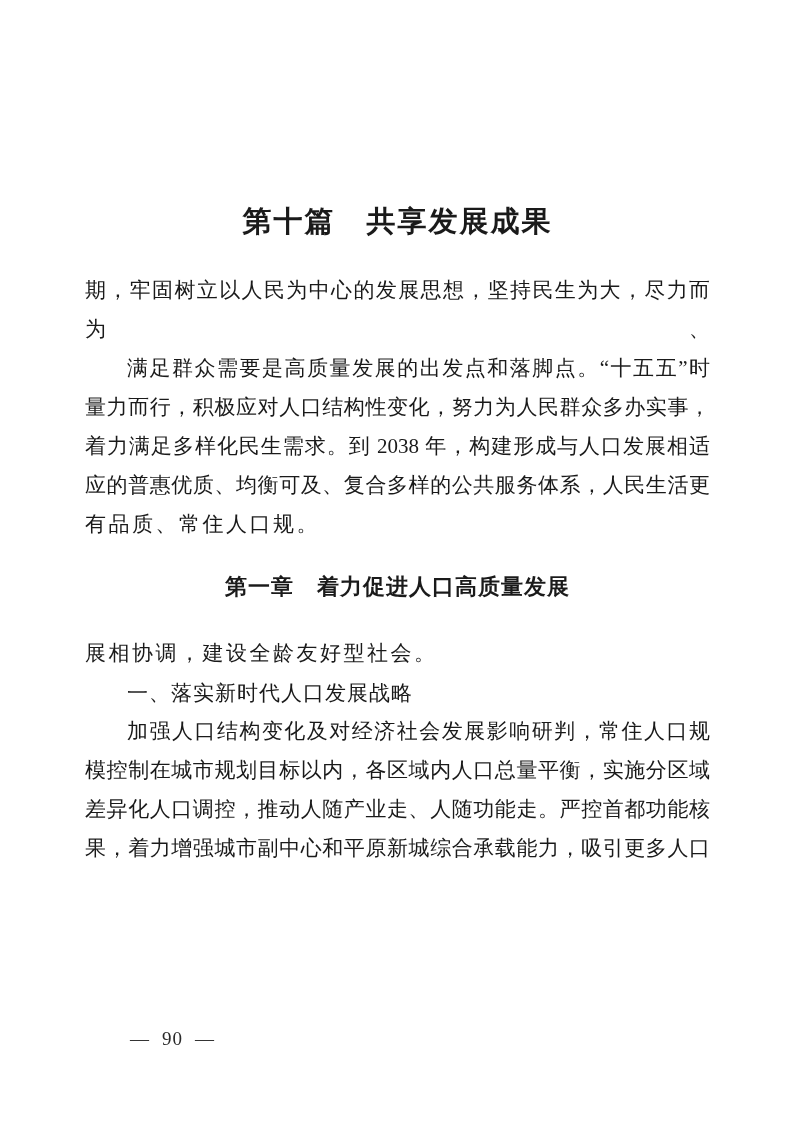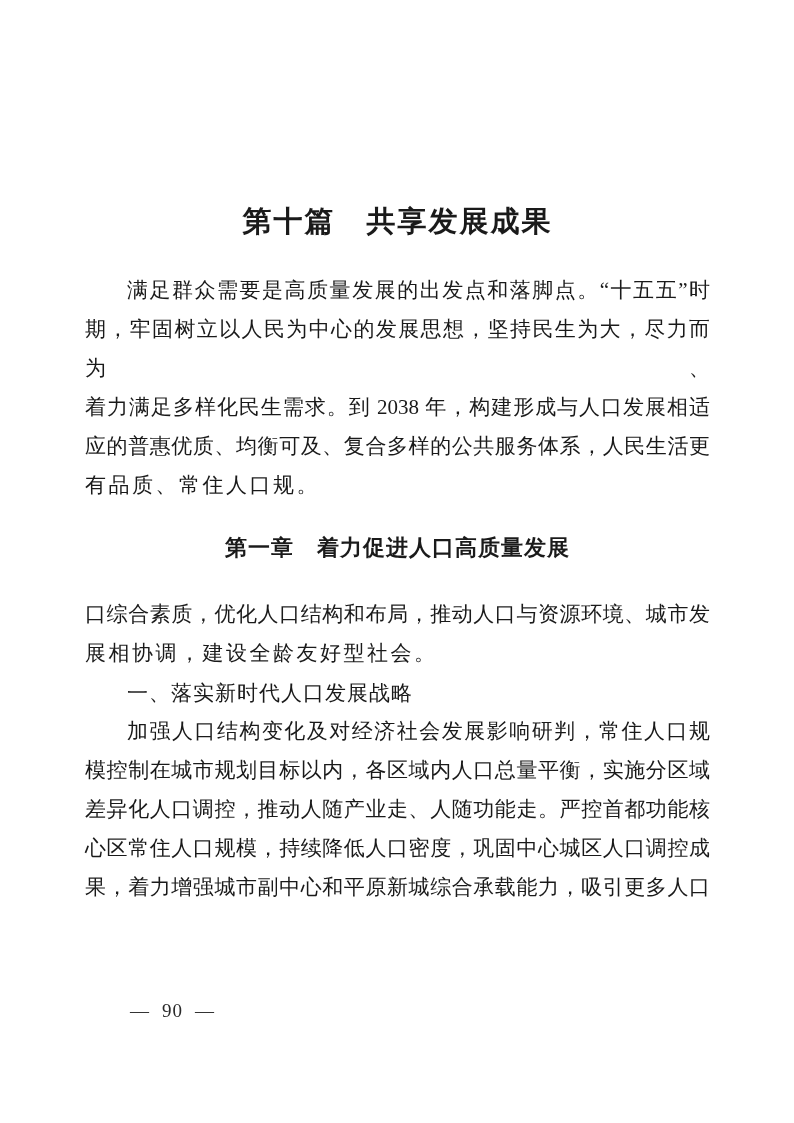--- a/index.html
+++ b/index.html
@@ -36,57 +36,56 @@
     font-family: "Liberation Sans", "DejaVu Sans", sans-serif;
     font-weight: bold; font-size: 22px; line-height: 30px;
     letter-spacing: 1px;
   }
   .sub-heading {
     font-family: "Liberation Sans", "DejaVu Sans", sans-serif;
     font-weight: normal; font-size: 21px; line-height: 39px;
     text-indent: 2em; letter-spacing: 1px;
   }
   .footer {
-    position: absolute; left: 118px; top: 996px;
+    position: absolute; left: 118px; top: 1024px;
     font-size: 19px; line-height: 30px; color: #2a2a2a;
     letter-spacing: 1px;
   }
   .footer .dash { display: inline-block; margin: 0 12px; }
 </style>
 </head>
 <body>
 
 <div class="page">
 
   <div class="title-block">
     <div class="title-line">第十篇　共享发展成果</div>
   </div>
 
   <div class="para">
+    <div class="line">期，牢固树立以人民为中心的发展思想，坚持民生为大，尽力而为、</div>
     <div class="line indent">满足群众需要是高质量发展的出发点和落脚点。“十五五”时</div>
-    <div class="line">期，牢固树立以人民为中心的发展思想，坚持民生为大，尽力而为、</div>
+    <div class="line">量力而行，积极应对人口结构性变化，努力为人民群众多办实事，</div>
     <div class="line">着力满足多样化民生需求。到 2038 年，构建形成与人口发展相适</div>
     <div class="line">应的普惠优质、均衡可及、复合多样的公共服务体系，人民生活更</div>
     <div class="line short">有品质、常住人口规。</div>
   </div>
 
   <div class="chapter-heading">第一章　着力促进人口高质量发展</div>
 
   <div class="para">
-    <div class="line">口综合素质，优化人口结构和布局，推动人口与资源环境、城市发</div>
     <div class="line short">展相协调，建设全龄友好型社会。</div>
   </div>
 
   <div class="sub-heading">一、落实新时代人口发展战略</div>
 
   <div class="para">
     <div class="line indent">加强人口结构变化及对经济社会发展影响研判，常住人口规</div>
     <div class="line">模控制在城市规划目标以内，各区域内人口总量平衡，实施分区域</div>
     <div class="line">差异化人口调控，推动人随产业走、人随功能走。严控首都功能核</div>
-    <div class="line">心区常住人口规模，持续降低人口密度，巩固中心城区人口调控成</div>
     <div class="line">果，着力增强城市副中心和平原新城综合承载能力，吸引更多人口</div>
   </div>
 
   <div class="footer">
     <span class="dash">—</span><span>90</span><span class="dash">—</span>
   </div>
 
 </div>
 
 </body></html>

